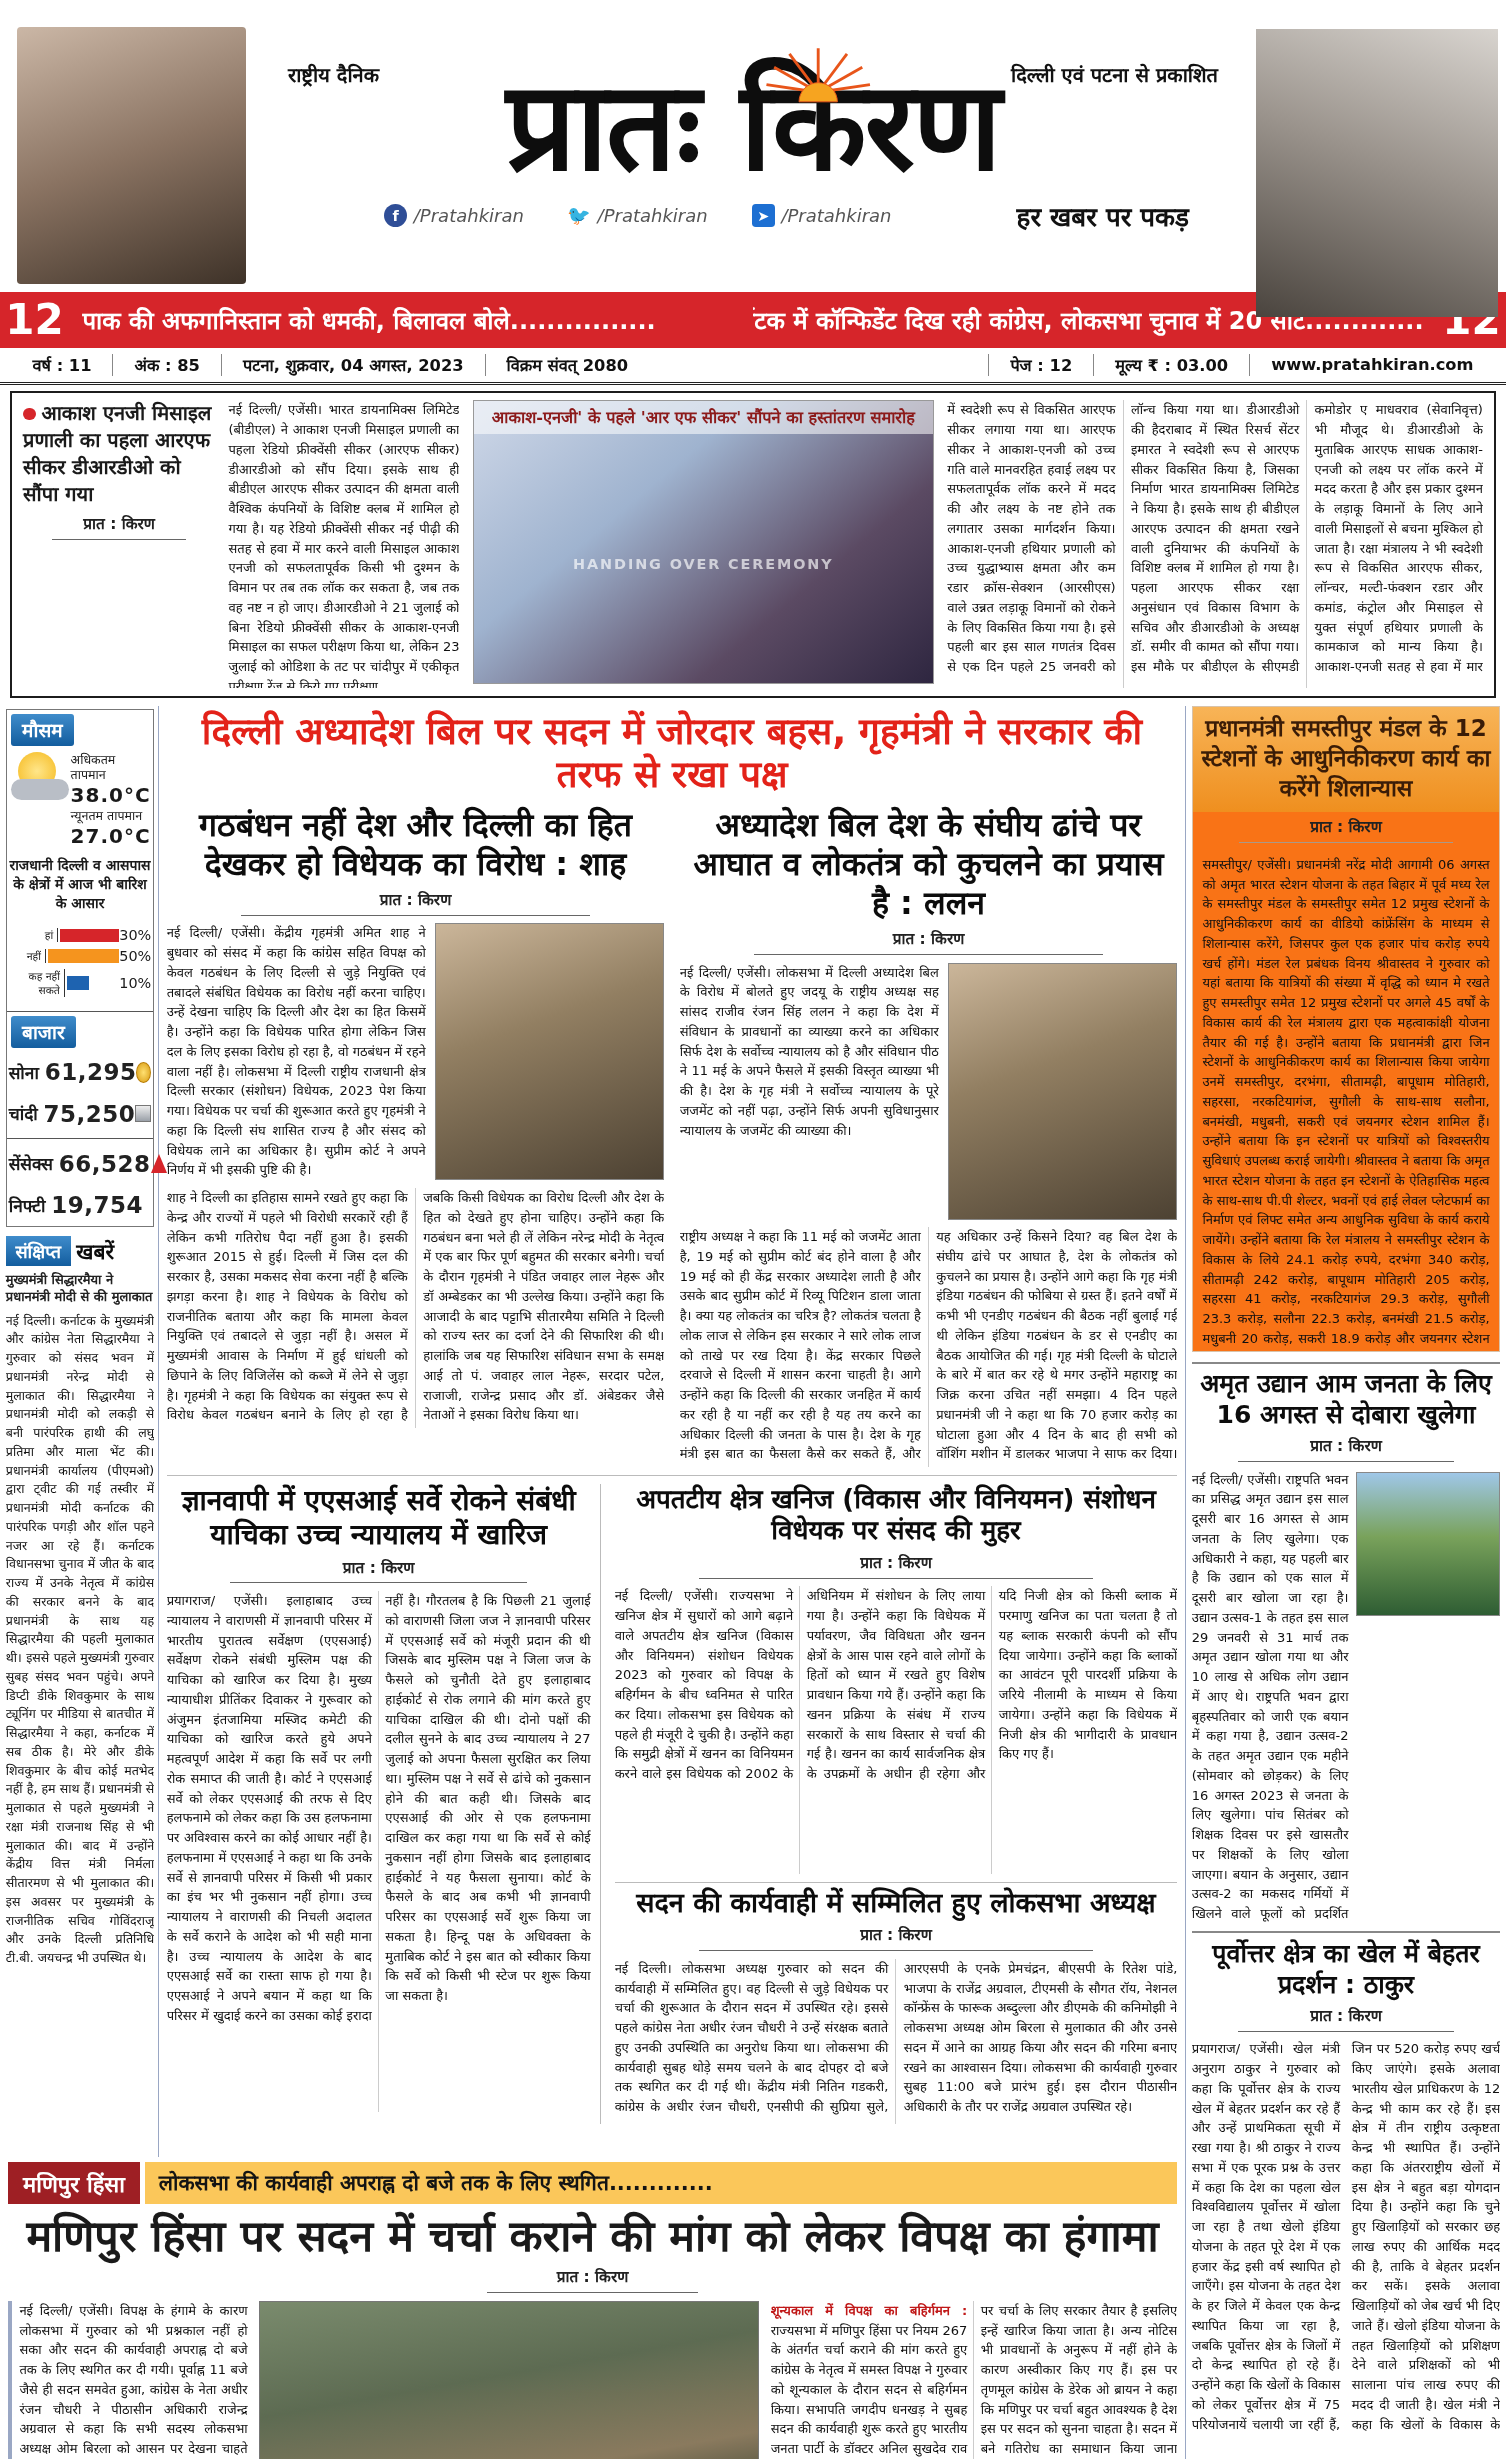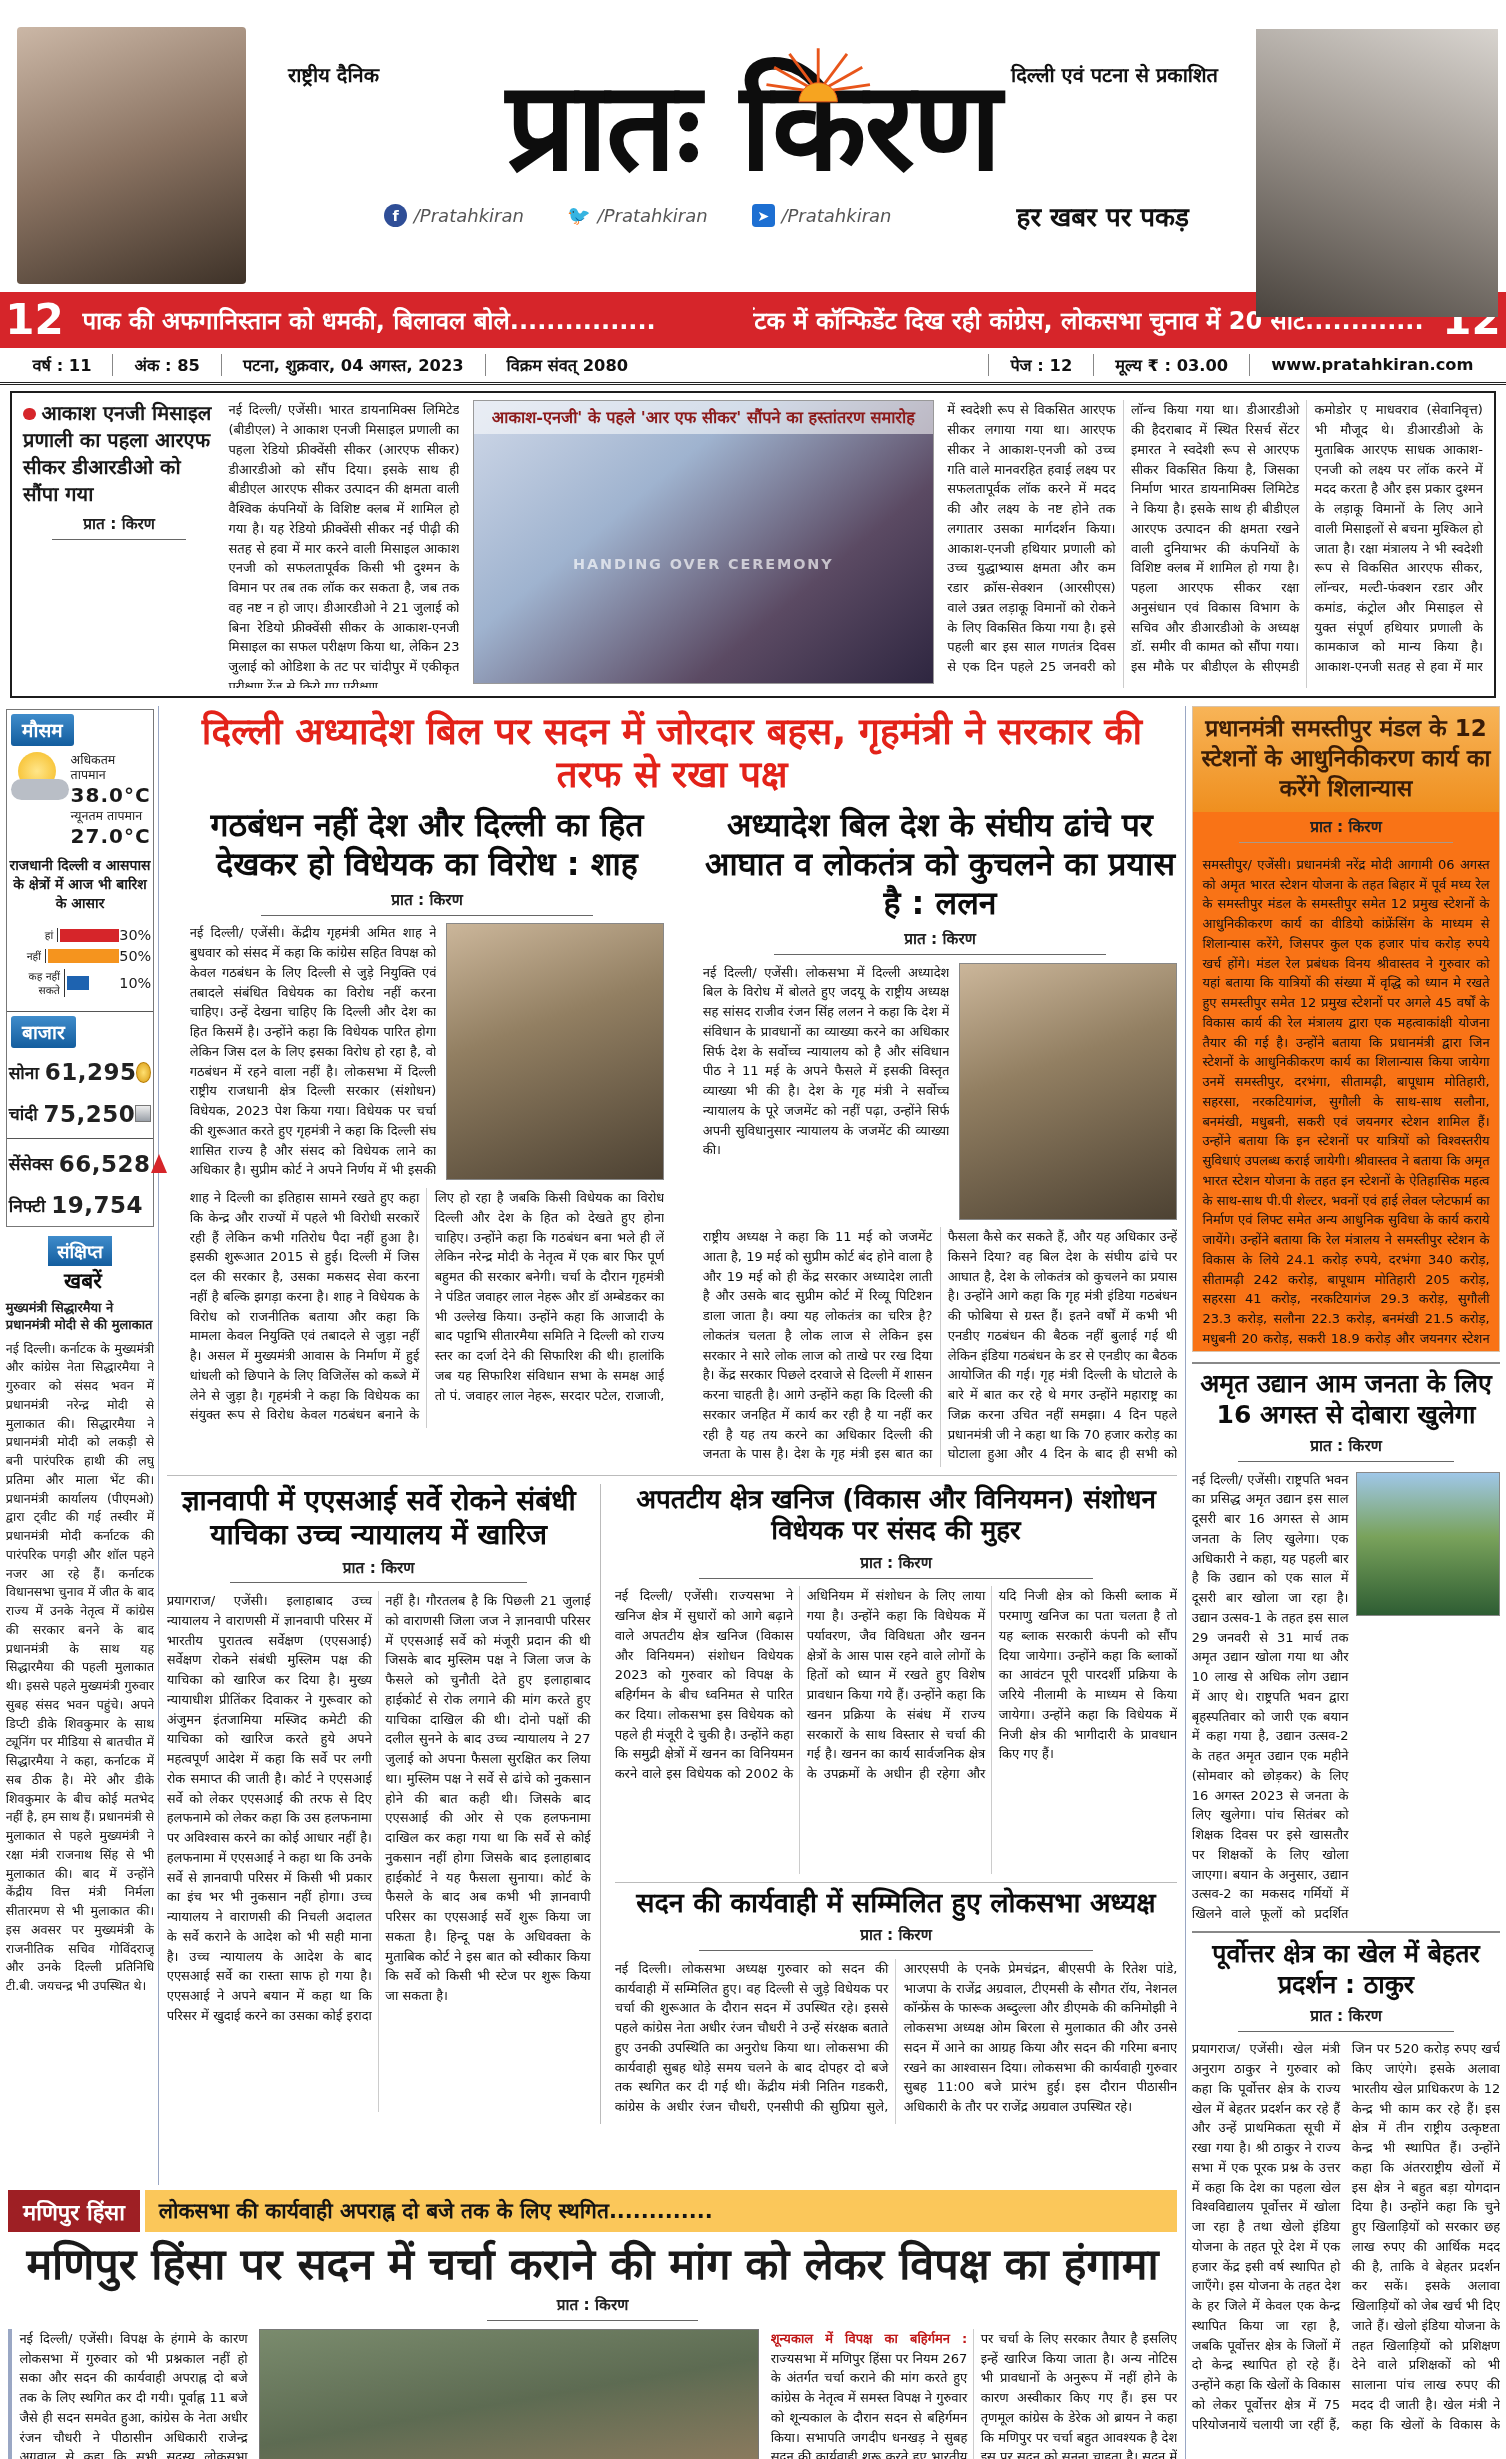--- a/index.html
+++ b/index.html
@@ -89,30 +89,30 @@
   .poll-bar.c0 { background:#d6252a; } .poll-bar.c1 { background:#f5941e; } .poll-bar.c2 { background:#1e63b0; }
   .poll-pct { margin-left:auto; font-size:14.4px; }
   .mkt-row { display:flex; align-items:center; padding:7.7px 1.9px; }
   .mkt-name { font-size:17.3px; font-weight:bold; }
   .mkt-val { font-size:23px; font-weight:bold; margin-left:5.8px; letter-spacing:0.5px; color:#222; }
   .mkt-sep { border-top:1.9px solid #555; margin:3.8px 0; }
   .icon-coin { width:21px; height:21px; border-radius:50%; background:radial-gradient(#ffe071,#d99b12); border:1.9px solid #b97f08; margin-left:auto; }
   .icon-silver { width:25px; height:17.3px; background:linear-gradient(#eee,#9aa0a8); border:1px solid #777; margin-left:auto; }
   .icon-up { width:0; height:0; border-left:8.6px solid transparent; border-right:8.6px solid transparent;
              border-bottom:19px solid #d6252a; margin-left:auto; }
-  .briefs-head { display:flex; align-items:center; margin:9.6px 0 3.8px 0;flex-direction:column; }
+  .briefs-head { display:flex; align-items:center; margin:9.6px 0 3.8px 0; }
   .briefs-head .b1 { background:linear-gradient(#3f8ccb,#135d9e); color:#fff; font-size:18px; font-weight:bold; padding:2.9px 9.6px; }
   .briefs-head .b2 { font-size:21px; font-weight:bold; color:#0c0c0c; padding-left:5.8px; }
   .brief-title { font-size:13px; font-weight:bold; line-height:1.3; color:#222; margin:5.8px 0; }
   .brief-body { font-size:12.5px; line-height:1.5; text-align:justify; height:845px; overflow:hidden; }
 
   
   .ord-headline { color:#e32219; font-size:37px; font-weight:bold; text-align:center; line-height:1.15; padding:5.8px 0 9.6px 0; }
   .halves { display:flex; gap:15.4px; border-bottom:1px solid #bbb; padding-bottom:7.7px; }
-  .half { flex:1; min-width:0;margin-left:23px; }
+  .half { flex:1; min-width:0; }
   .half-h { font-size:32px; }
   .half-top { display:flex; gap:9.6px; margin-top:5.8px; }
   .half-lede { flex:1; height:257px; }
   .half-photo { flex:none; width:46%; height:257px; border:1px solid #888;
      background:linear-gradient(160deg,#cbb69a 0%,#927f62 40%,#4d4233 100%); }
   .half-cols { column-count:2; column-gap:15.4px; column-rule:1px solid #ccc; height:240px; margin-top:7.7px; }
   .mid-row { display:flex; gap:13.4px; margin-top:7.7px; }
   .gyanvapi { width:43%; flex:none; border-right:1px solid #bbb; padding-right:9.6px; }
   .gyan-h { font-size:28px; }
   .gyan-body { column-count:2; column-gap:13.4px; column-rule:1px solid #ccc; height:521px; margin-top:3.8px; }

